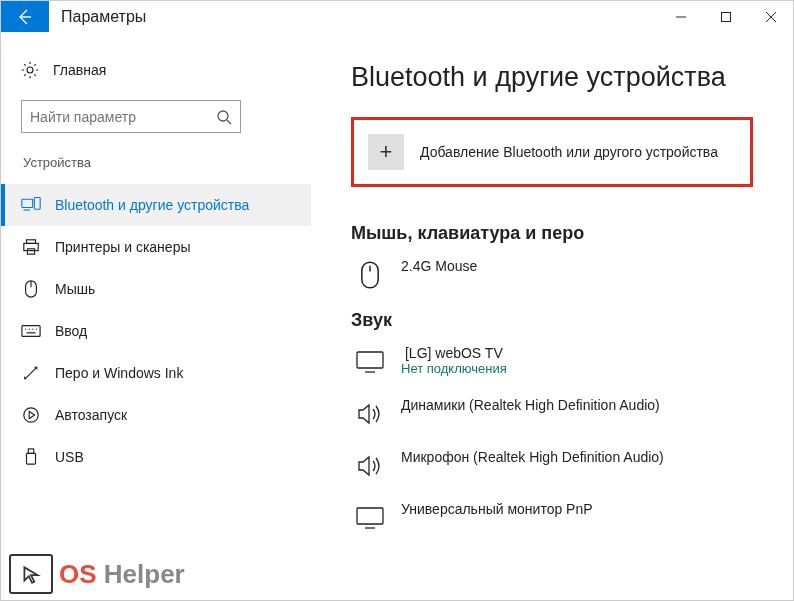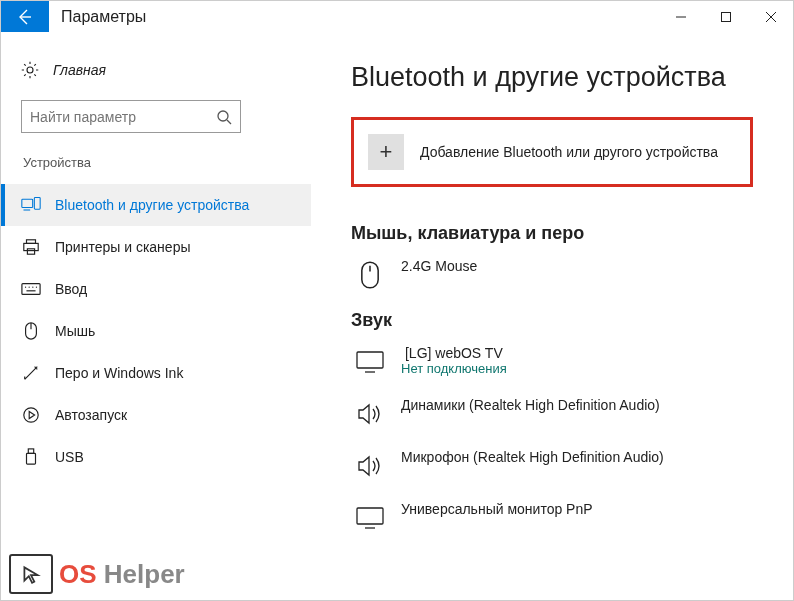--- a/index.html
+++ b/index.html
@@ -4,21 +4,21 @@
 <style>
   * { box-sizing: border-box; margin: 0; padding: 0; font-family: "Segoe UI", Tahoma, sans-serif; }
   body { width: 794px; height: 601px; background: #fff; overflow: hidden; border: 1px solid #ccc; position: relative; }
   .titlebar { height: 31px; display: flex; align-items: stretch; }
   .back-btn { width: 48px; background: #0078d7; display: flex; align-items: center; justify-content: center; color: #fff; }
   .title { flex: 1; padding-left: 12px; font-size: 16px; color: #222; display: flex; align-items: center; }
   .win-buttons { display: flex; align-items: center; }
   .win-btn { width: 45px; height: 31px; display: flex; align-items: center; justify-content: center; color: #222; }
   .main { display: flex; height: calc(100% - 31px); }
   .sidebar { width: 310px; padding: 20px 0 0 20px; }
-  .home { display: flex; align-items: center; height: 36px; margin-bottom: 12px; font-style: italic; }
+  .home { display: flex; align-items: center; height: 36px; margin-bottom: 12px; }
   .home svg { margin-right: 14px; }
   .home-label { font-size: 14px; color: #222; }
   .search { width: 220px; height: 33px; border: 1px solid #999; display: flex; align-items: center; padding: 0 8px; margin-bottom: 22px; }
   .search input { border: none; outline: none; flex: 1; font-size: 14px; color: #666; background: transparent; }
   .section-header { font-size: 13px; color: #555; margin-bottom: 14px; padding-left: 2px; }
   .nav-item { display: flex; align-items: center; height: 42px; padding-left: 0px; font-size: 14px; color: #222; cursor: default; margin-left: -20px; padding-left: 20px; }
   .nav-item.active { color: #0078d7; border-left: 4px solid #0078d7; padding-left: 16px; background: #f0f0f0; }
   .nav-item .icon { width: 20px; height: 20px; margin-right: 14px; display:flex; align-items:center; justify-content:center; }
   .content { flex: 1; padding: 30px 40px 0 40px; }
   .page-title { font-size: 27px; font-weight: 300; color: #222; margin-bottom: 24px; }
@@ -101,42 +101,42 @@
           <svg width="18" height="18" viewBox="0 0 20 20">
             <rect x="5" y="2" width="10" height="4" stroke="#222" fill="none" stroke-width="1.3"></rect>
             <rect x="2" y="6" width="16" height="8" stroke="#222" fill="none" stroke-width="1.3"></rect>
             <rect x="6" y="12" width="8" height="6" stroke="#222" fill="none" stroke-width="1.3"></rect>
           </svg>
         </span>
       <span>Принтеры и сканеры</span>
     </div>
     <div class="nav-item">
       <span class="icon">
+          <svg width="16" height="18" viewBox="0 0 16 20">
+            <rect x="2" y="1" width="12" height="18" rx="6" stroke="#222" fill="none" stroke-width="1.3"></rect>
+            <line x1="8" y1="1" x2="8" y2="8" stroke="#222" stroke-width="1.3"></line>
+          </svg>
+        </span>
+      <span>Мышь</span>
+    </div>
+    <div class="nav-item">
+      <span class="icon">
           <svg width="20" height="14" viewBox="0 0 22 14">
             <rect x="1" y="1" width="20" height="12" rx="1" stroke="#222" fill="none" stroke-width="1.3"></rect>
             <circle cx="5" cy="5" r="0.7" fill="#222"></circle>
             <circle cx="9" cy="5" r="0.7" fill="#222"></circle>
             <circle cx="13" cy="5" r="0.7" fill="#222"></circle>
             <circle cx="17" cy="5" r="0.7" fill="#222"></circle>
             <line x1="6" y1="9" x2="16" y2="9" stroke="#222" stroke-width="1.3"></line>
           </svg>
         </span>
       <span>Ввод</span>
     </div>
     <div class="nav-item">
       <span class="icon">
-          <svg width="16" height="18" viewBox="0 0 16 20">
-            <rect x="2" y="1" width="12" height="18" rx="6" stroke="#222" fill="none" stroke-width="1.3"></rect>
-            <line x1="8" y1="1" x2="8" y2="8" stroke="#222" stroke-width="1.3"></line>
-          </svg>
-        </span>
-      <span>Мышь</span>
-    </div>
-    <div class="nav-item">
-      <span class="icon">
           <svg width="18" height="18" viewBox="0 0 20 20">
             <path d="M3 17 L17 3 M14 3 L17 6 M3 17 L3 14" stroke="#222" fill="none" stroke-width="1.3"></path>
           </svg>
         </span>
       <span>Перо и Windows Ink</span>
     </div>
     <div class="nav-item">
       <span class="icon">
           <svg width="18" height="18" viewBox="0 0 20 20">
             <circle cx="10" cy="10" r="8" stroke="#222" fill="none" stroke-width="1.3"></circle>

